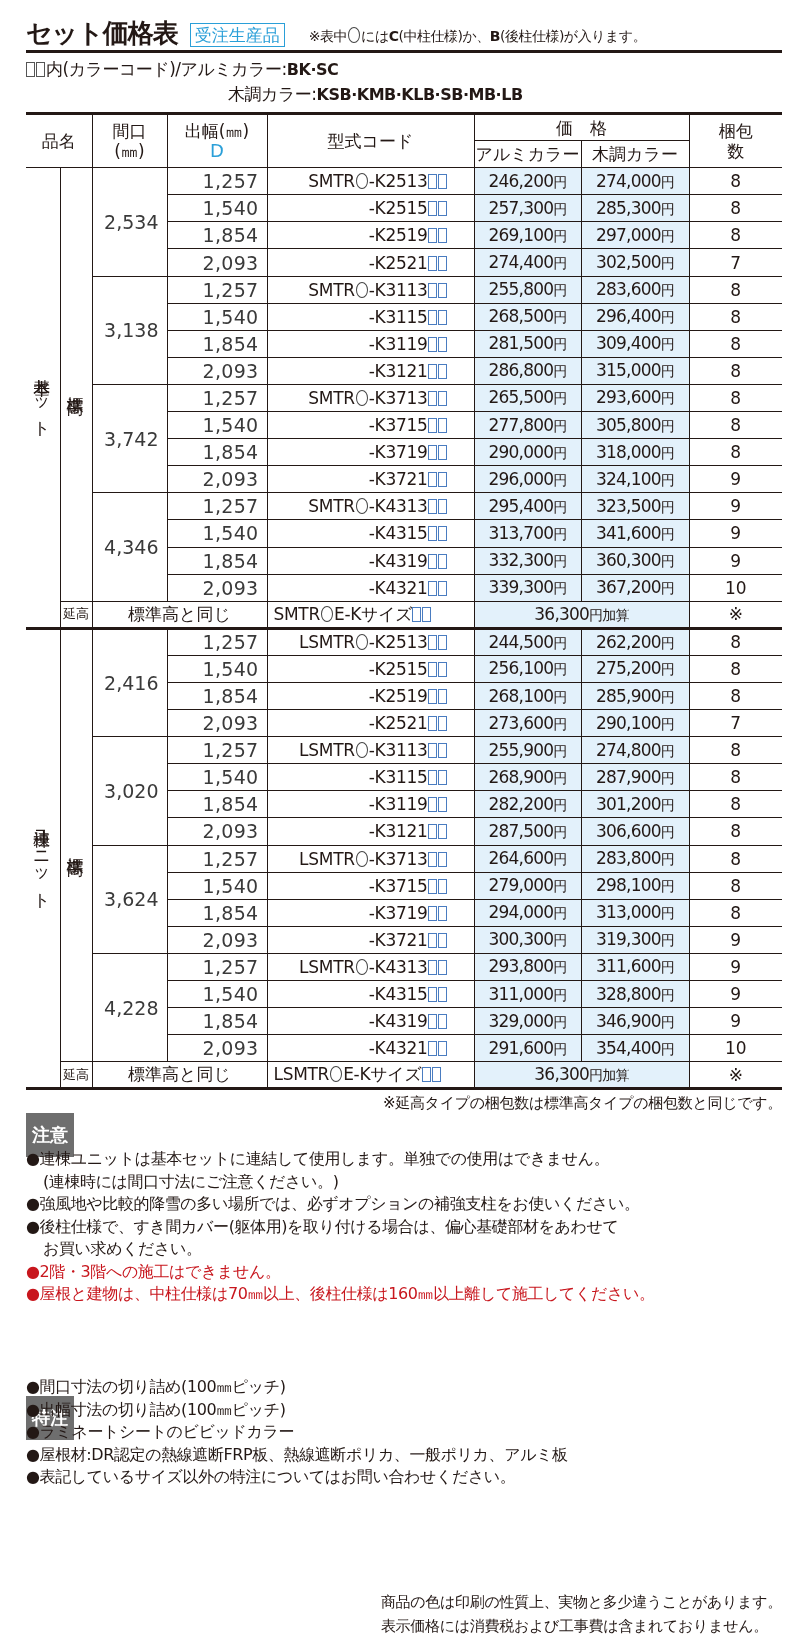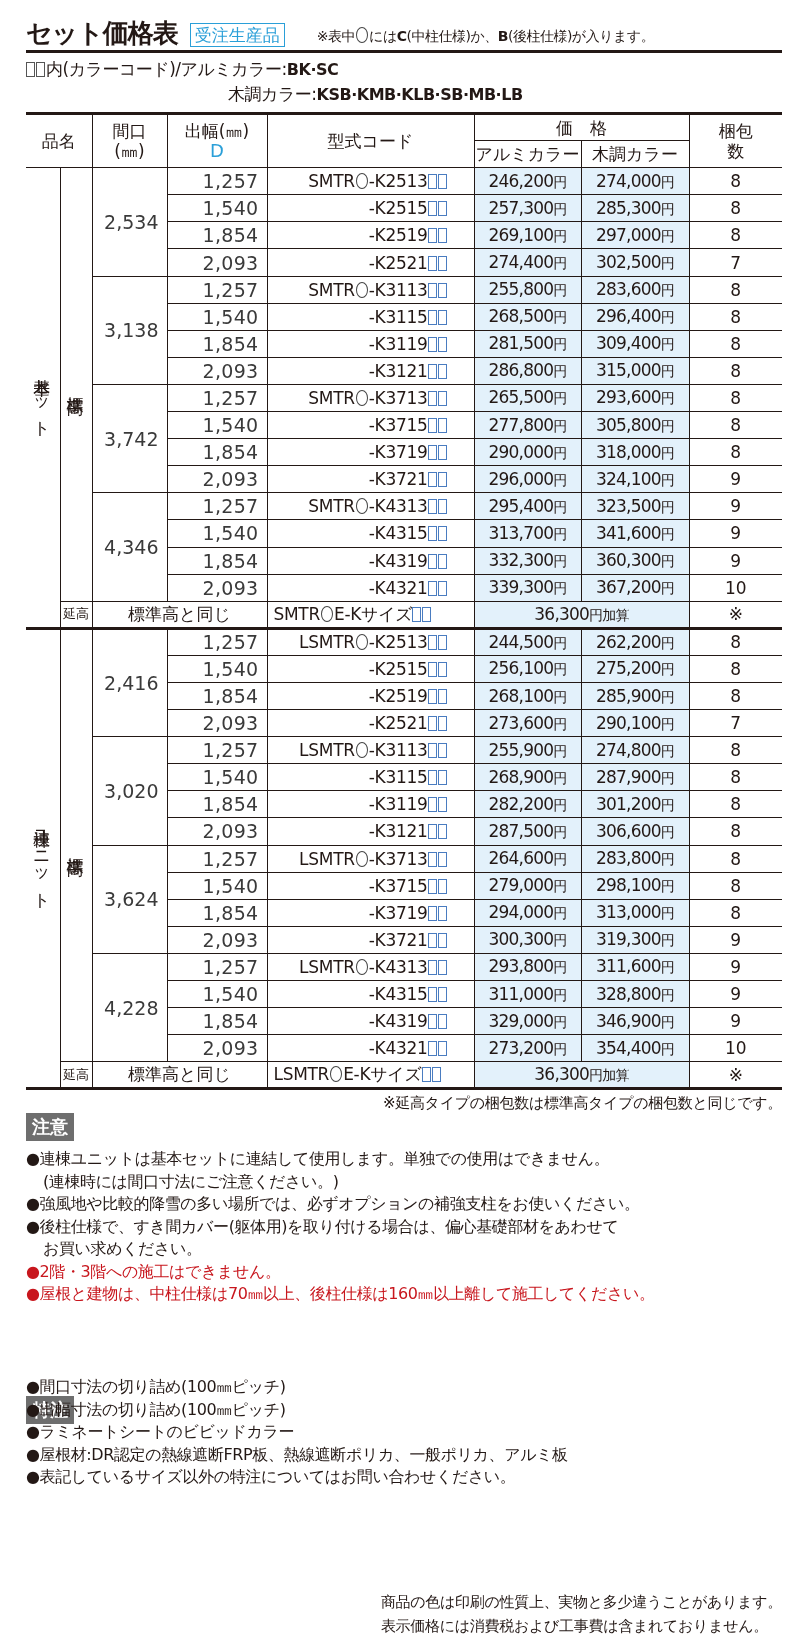--- a/index.html
+++ b/index.html
@@ -1,20 +1,20 @@
 <!DOCTYPE html>
 <html><head>
 <meta charset="utf-8">
 <style>
   * { box-sizing: border-box; margin: 0; padding: 0; }
   body { width: 796px; height: 1652px; background: #fff; color: #231815; font-family: "DejaVu Sans", sans-serif; position: relative; overflow: hidden; }
   .title-row { position: absolute; left: 26px; top: 12px; width: 756px; height: 38px; display: flex; align-items: flex-end; }
   .title { font-size: 26px; font-weight: bold; letter-spacing: -1px; line-height: 34px; }
   .badge { margin-left: 12px; margin-bottom: 3px; border: 1.5px solid #2a9fd8; color: #2a9fd8; font-size: 17px; padding: 0 4px; line-height: 22px; }
-  .title-note { margin-left: 32px; margin-bottom: 4px; font-size: 14px; letter-spacing: -0.5px; }
+  .title-note { margin-left: 24px; margin-bottom: 4px; font-size: 14px; letter-spacing: -0.5px; }
   .title-note b { font-weight: bold; }
   .rule-top { position: absolute; left: 26px; top: 50px; width: 756px; height: 3px; background: #231815; }
   .color-line1 { position: absolute; left: 26px; top: 58px; font-size: 17px; letter-spacing: -0.5px; }
   .color-line2 { position: absolute; left: 228px; top: 83px; font-size: 17px; letter-spacing: -0.5px; }
   .color-line1 b, .color-line2 b { font-weight: bold; font-size: 16px; }
   .sq { display: inline-block; width: 9px; height: 15px; border: 1px solid #555; vertical-align: -2px; margin-right: 1px; }
   .sq.blue { border-color: #4a7cc0; }
   .circ { display: inline-block; width: 12px; height: 16px; border: 1.2px solid #444; border-radius: 50%; vertical-align: -2px; margin: 0 1px; }
 
   table.price { position: absolute; left: 26px; top: 112px; width: 756px; border-collapse: collapse; table-layout: fixed; font-size: 18px; }
@@ -30,21 +30,21 @@
   .code { text-align: right; padding-right: 26px !important; font-weight: bold; font-size: 17px; letter-spacing: -0.3px; }
   .code-left { text-align: left; padding-left: 6px !important; }
   .p { background: #e3f1fb; text-align: center; font-weight: bold; font-size: 17px; letter-spacing: -0.8px; }
   .p .yen { font-weight: normal; font-size: 14px; }
   .pk { text-align: center; font-size: 17px; }
   .vert { writing-mode: vertical-rl; text-orientation: upright; font-size: 17px; text-align: center; vertical-align: middle; letter-spacing: 1px; }
   .ext-label { font-size: 13px; text-align: center; }
   .same { text-align: center; font-size: 17px; }
   .blue-d { color: #2a9fd8; font-size: 18px; }
   .add-note { position: absolute; right: 14px; top: 1094px; font-size: 15px; letter-spacing: -0.3px; }
-  .sec-label { position: absolute; left: 26px; background: #6e6e6e; color: #fff; font-size: 18px; font-weight: bold; padding: 2px 6px; line-height: 24px; }
+  .sec-label { position: absolute; left: 26px; background: #6e6e6e; color: #fff; font-size: 18px; font-weight: bold; padding: 10px 6px; line-height: 24px; }
   .notes { position: absolute; left: 26px; font-size: 16px; letter-spacing: -0.4px; line-height: 22.5px; }
   .notes .item { white-space: nowrap; }
   .notes .cont { padding-left: 17px; }
   .notes .red { color: #c8161d; }
   .footer { position: absolute; right: 14px; top: 1590px; font-size: 15px; line-height: 24px; text-align: left; letter-spacing: -0.3px; }
 </style>
 </head>
 <body>
 
 <div class="title-row">
@@ -315,21 +315,21 @@
       <tr>
         <td class="d">1,854</td>
         <td class="code"><span>-K4319</span><span class="sq blue"></span><span class="sq blue"></span></td>
         <td class="p"><span>329,000</span><span class="yen">円</span></td>
         <td class="p"><span>346,900</span><span class="yen">円</span></td>
         <td class="pk no-right">9</td>
       </tr>
       <tr>
         <td class="d">2,093</td>
         <td class="code"><span>-K4321</span><span class="sq blue"></span><span class="sq blue"></span></td>
-        <td class="p"><span>273,200</span><span class="yen">円</span></td>
+        <td class="p"><span>291,600</span><span class="yen">円</span></td>
         <td class="p"><span>354,400</span><span class="yen">円</span></td>
         <td class="pk no-right">10</td>
       </tr>
       <tr class="thick-bottom">
         <td class="ext-label">延高</td>
         <td colspan="2" class="same">標準高と同じ</td>
         <td class="code code-left"><span>LSMTR</span><span class="circ"></span><span>E-Kサイズ</span><span class="sq blue"></span><span class="sq blue"></span></td>
         <td colspan="2" class="p"><span>36,300</span><span class="yen">円加算</span></td>
         <td class="pk no-right">※</td>
       </tr>

